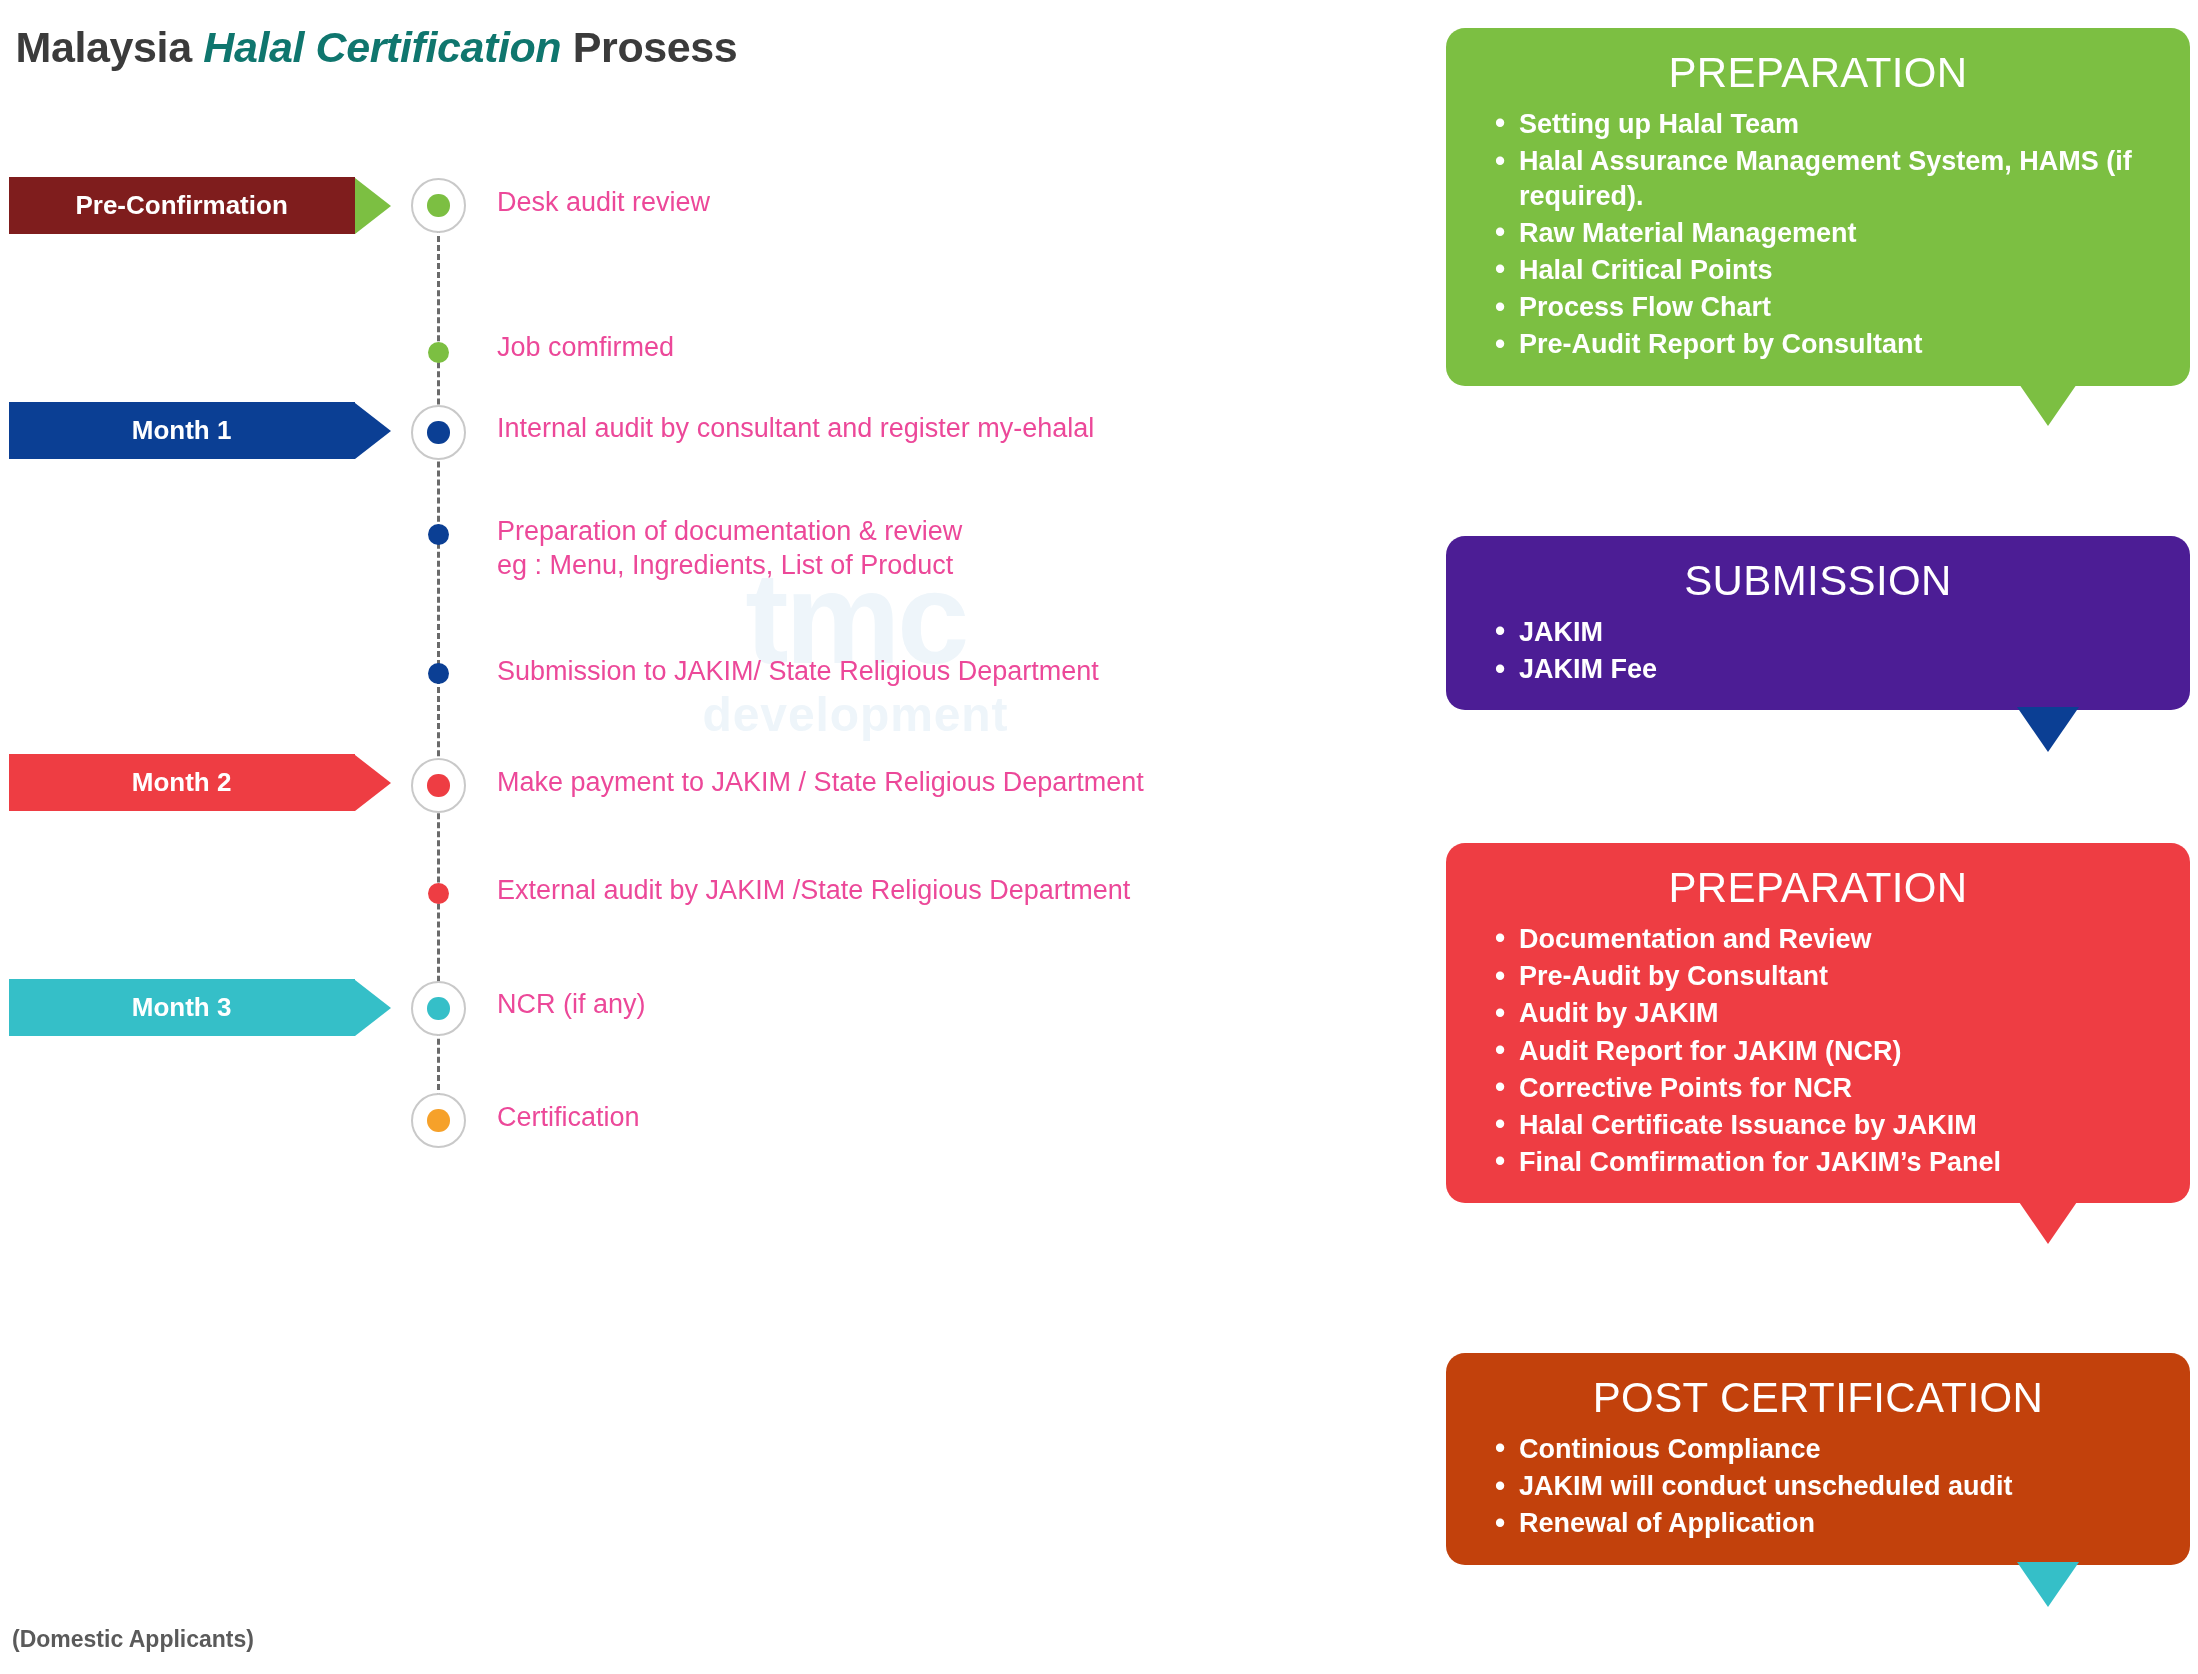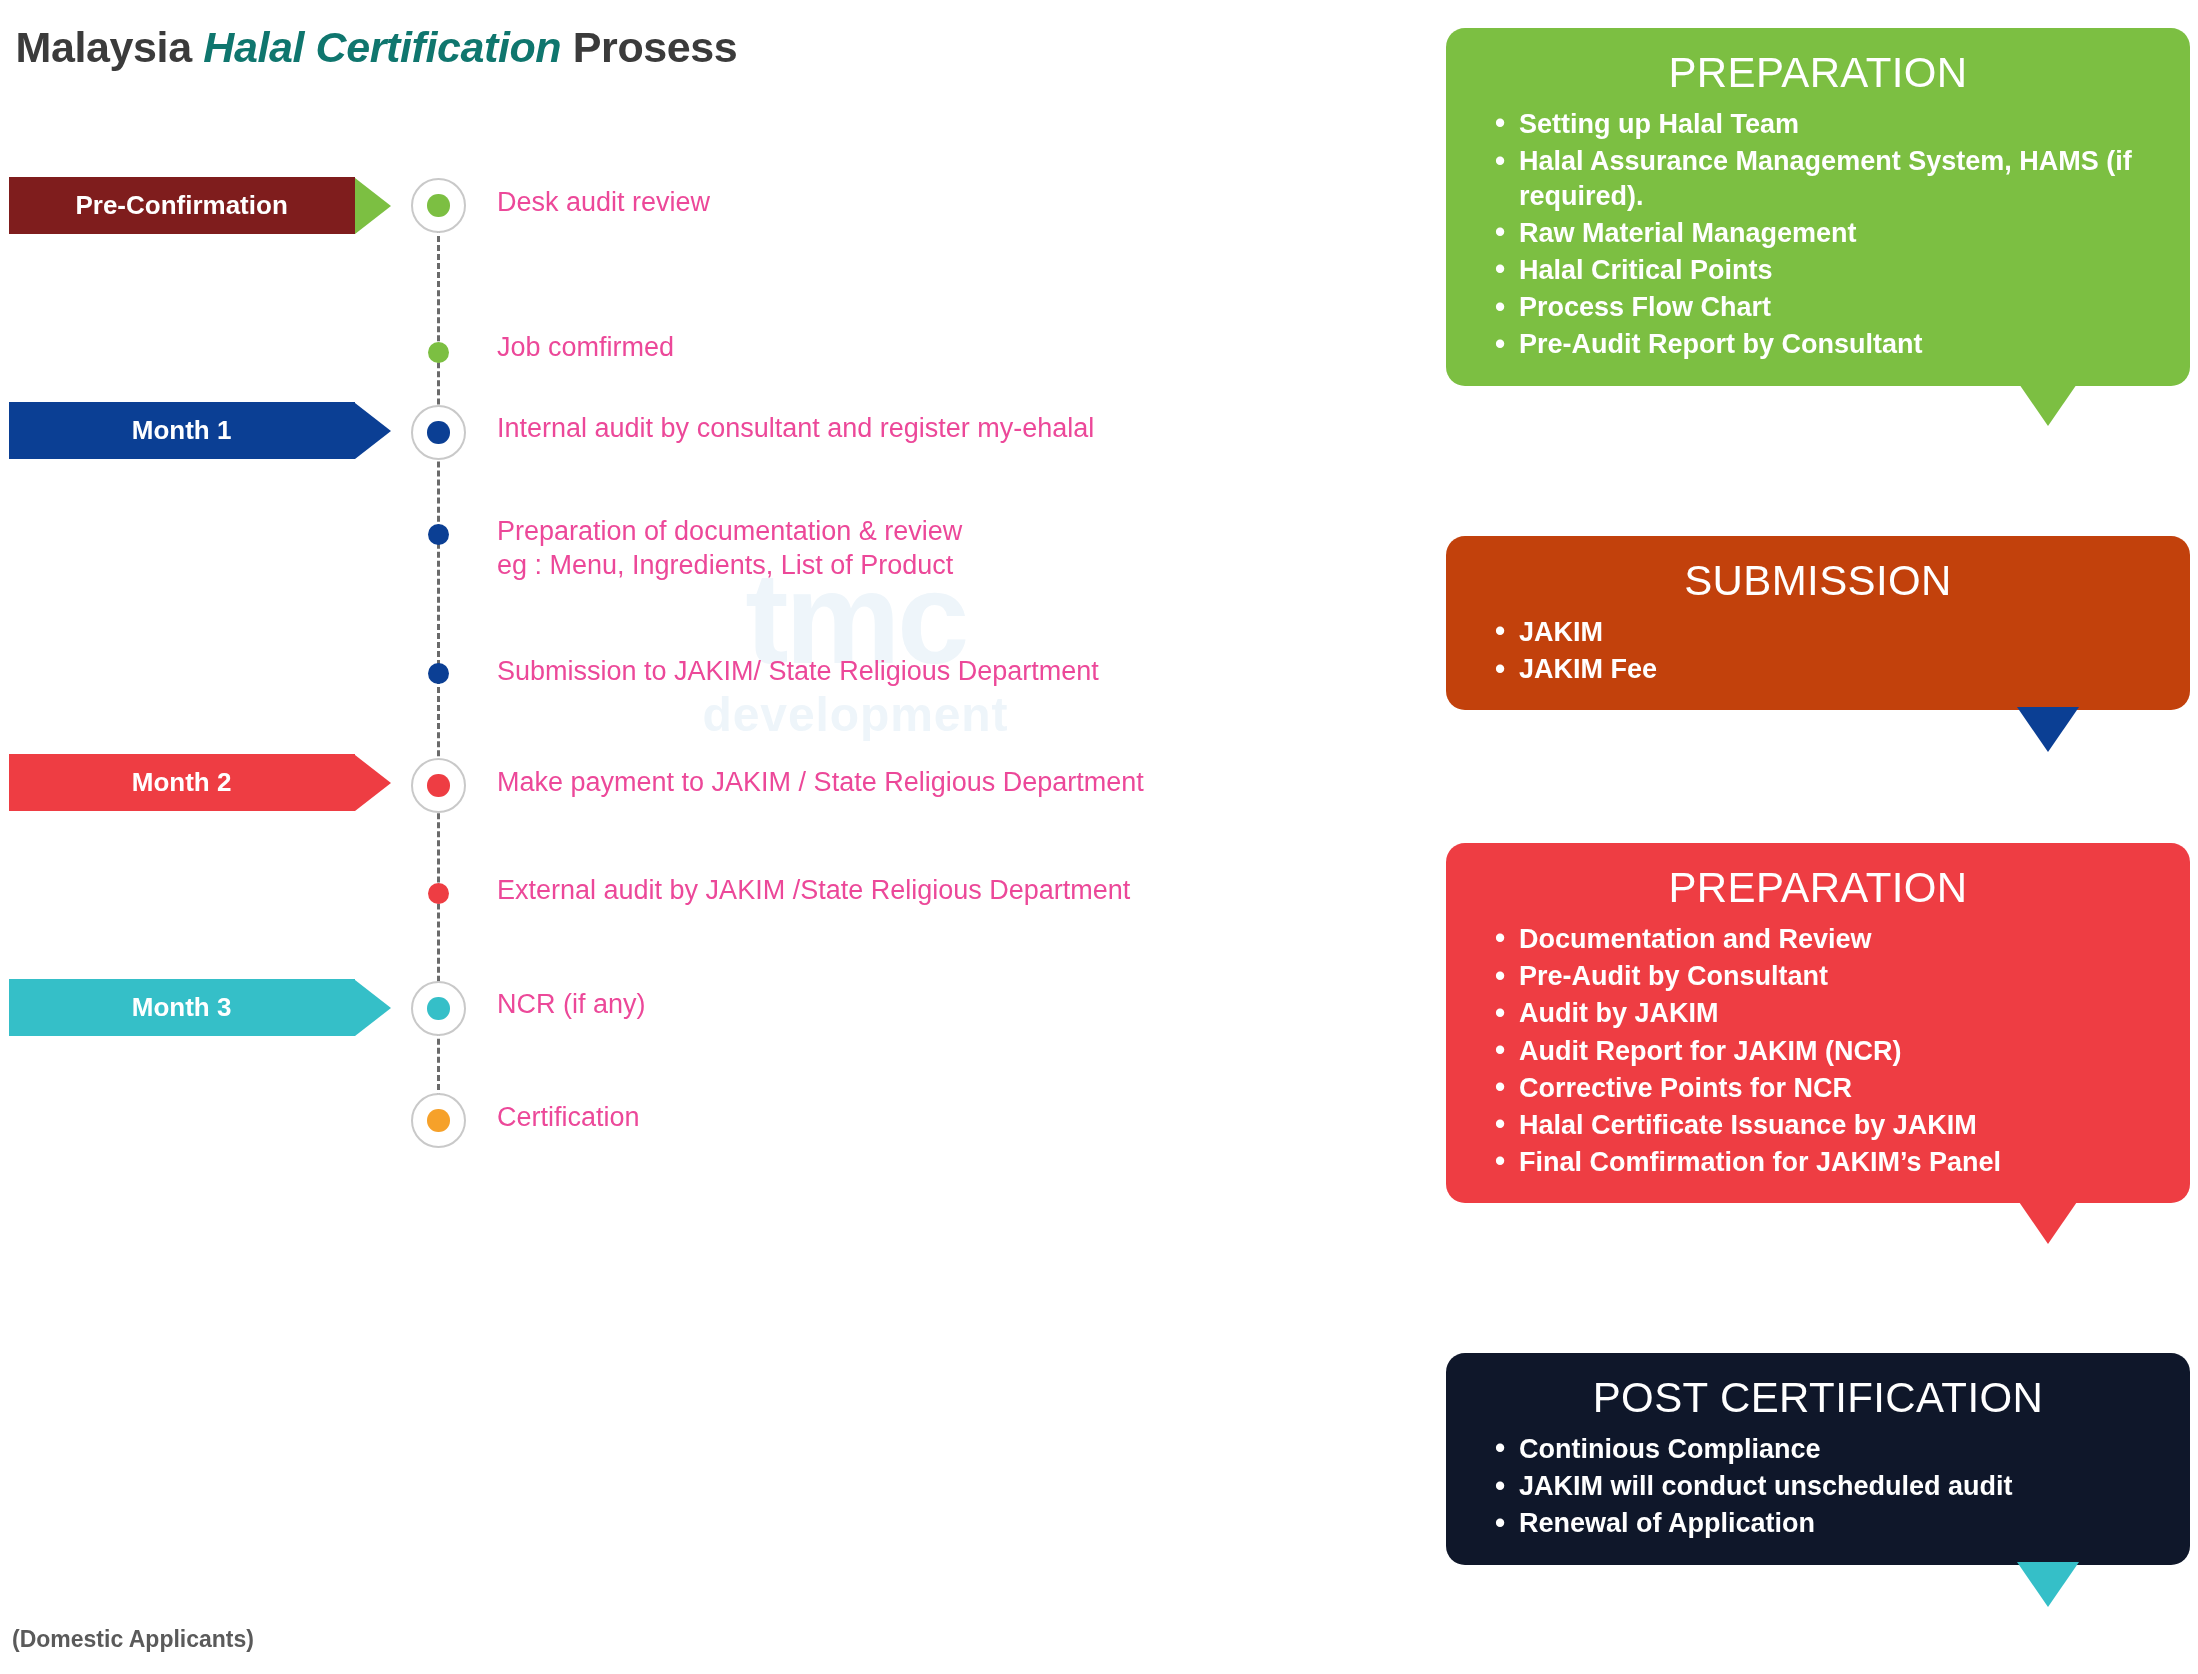--- a/index.html
+++ b/index.html
@@ -283,21 +283,21 @@
       <li>Setting up Halal Team</li>
       <li>Halal Assurance Management System, HAMS (if required).</li>
       <li>Raw Material Management</li>
       <li>Halal Critical Points</li>
       <li>Process Flow Chart</li>
       <li>Pre-Audit Report by Consultant</li>
     </ul>
   </div>
   <div class="panel-arrow" id="arrow0" style="border-top: 45px solid rgb(124, 191, 66); left: 571px; top: 381px;"></div>
 
-  <div class="panel" id="panel1" style="top: 536px; background: #c2410c;">
+  <div class="panel" id="panel1" style="top: 536px; background: #4c1d95;">
     <h2>SUBMISSION</h2>
     <ul>
       <li>JAKIM</li>
       <li>JAKIM Fee</li>
     </ul>
   </div>
   <div class="panel-arrow" id="arrow1" style="border-top: 45px solid rgb(11, 63, 148); left: 571px; top: 707px;"></div>
 
   <div class="panel" id="panel2" style="top: 843px; background: rgb(238, 61, 67);">
     <h2>PREPARATION</h2>
@@ -306,21 +306,21 @@
       <li>Pre-Audit by Consultant</li>
       <li>Audit by JAKIM</li>
       <li>Audit Report for JAKIM (NCR)</li>
       <li>Corrective Points for NCR</li>
       <li>Halal Certificate Issuance by JAKIM</li>
       <li>Final Comfirmation for JAKIM’s Panel</li>
     </ul>
   </div>
   <div class="panel-arrow" id="arrow2" style="border-top: 45px solid rgb(238, 61, 67); left: 571px; top: 1199px;"></div>
 
-  <div class="panel" id="panel3" style="top: 1353px; background: #0f172a;">
+  <div class="panel" id="panel3" style="top: 1353px; background: #c2410c;">
     <h2>POST CERTIFICATION</h2>
     <ul>
       <li>Continious Compliance</li>
       <li>JAKIM will conduct unscheduled audit</li>
       <li>Renewal of Application</li>
     </ul>
   </div>
   <div class="panel-arrow" id="arrow3" style="border-top: 45px solid rgb(53, 191, 200); left: 571px; top: 1562px;"></div>
 
 </div>

